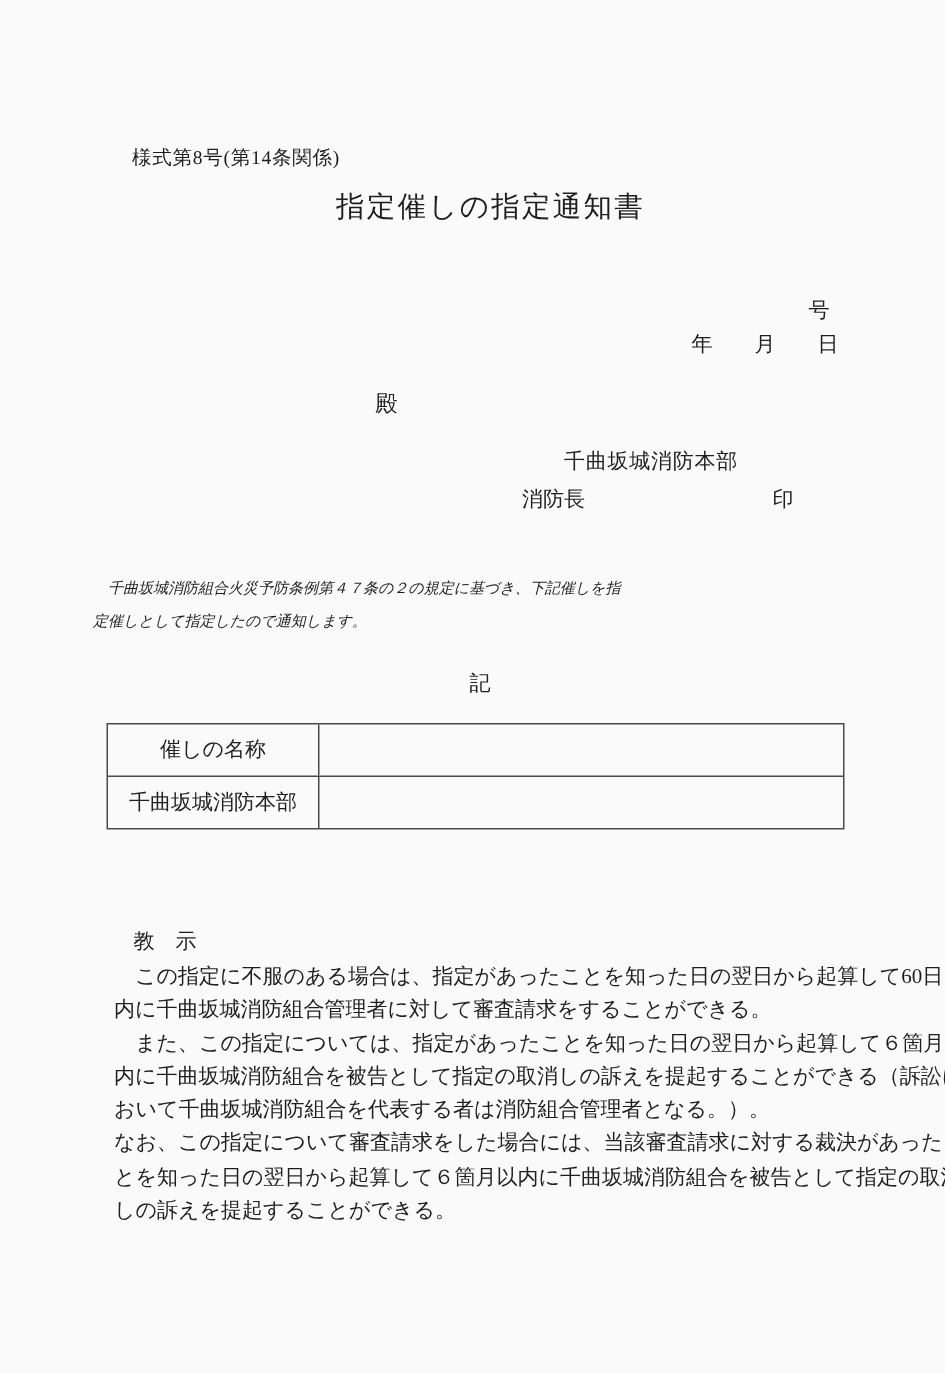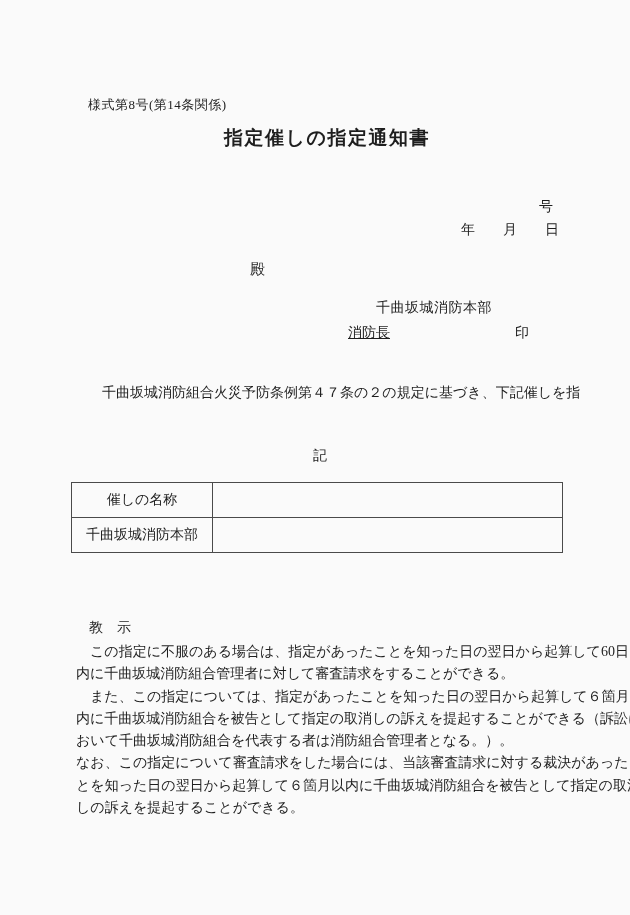--- a/index.html
+++ b/index.html
@@ -6,28 +6,28 @@
   .page{
     position:relative;
     width:630px;height:915px;
     background:#fafafa;
     color:#1e1e1e;
     font-family:"Liberation Serif","DejaVu Serif",serif;
     overflow:hidden;
   }
   .form-number{position:absolute;left:72px;top:96px;font-size:13px;letter-spacing:.5px;margin-left:16px;}
   .doc-title{position:absolute;left:24px;right:0;top:125px;margin:0;text-align:center;
-    font-size:19px;font-weight:bold;letter-spacing:1.5px;}
+    font-size:19px;font-weight:normal;letter-spacing:1.5px;}
   .issue-number{position:absolute;top:198px;right:77px;font-size:14px;}
   .date-line{position:absolute;top:221px;right:71px;font-size:14px;margin-left:23px;}
   .addressee{position:absolute;left:250px;top:260px;font-size:15px;}
   .issuer-org{position:absolute;left:376px;top:299px;font-size:14px;letter-spacing:.5px;}
-  .issuer-title{position:absolute;left:348px;top:324px;font-size:14px;text-decoration:underline;}
+  .issuer-title{position:absolute;left:348px;top:324px;font-size:14px;}
   .seal{position:absolute;left:515px;top:324px;font-size:14px;}
-  .body-text{position:absolute;left:88px;top:382px;width:500px;font-size:14px;line-height:22.4px;}
+  .body-text{position:absolute;left:62px;top:382px;width:500px;font-size:10px;line-height:22.4px;font-style:italic;}
   .line{white-space:nowrap;}
   .ki{position:absolute;left:10px;right:0;top:447px;text-align:center;font-size:14px;}
   .form-table{position:absolute;left:71px;top:482px;width:490px;
     border:1.5px solid #4a4a4a;background:#fafafa;}
   .t-row{display:grid;grid-template-columns:141px 1fr;}
   .t-row + .t-row{border-top:1px solid #4a4a4a;}
   .t-label{border-right:1px solid #4a4a4a;text-align:center;
     padding:8px 2px;font-size:14px;white-space:nowrap;}
   .t-value{min-height:30px;}
   .notice-heading{position:absolute;left:89px;top:619px;font-size:14px;font-family:Liberation Serif, serif;}
@@ -47,20 +47,21 @@
   <div class="date-line">年　　月　　日</div>
 
   <div class="addressee">殿</div>
 
   <div class="issuer-org">千曲坂城消防本部</div>
   <div class="issuer-title">消防長</div>
   <div class="seal">印</div>
 
   <div class="body-text">
     <div class="line">　千曲坂城消防組合火災予防条例第４７条の２の規定に基づき、下記催しを指</div>
+    <div class="line">定催しとして指定したので通知します。</div>
   </div>
 
   <div class="ki">記</div>
 
   <div class="form-table">
     <div class="t-row">
       <div class="t-label">催しの名称</div>
       <div class="t-value"></div>
     </div>
     <div class="t-row">

